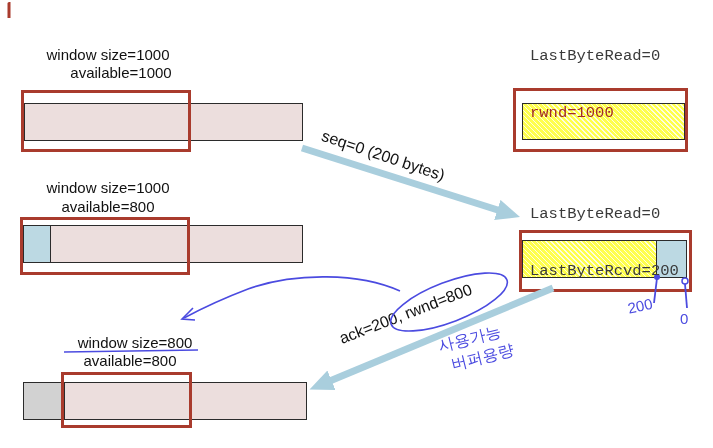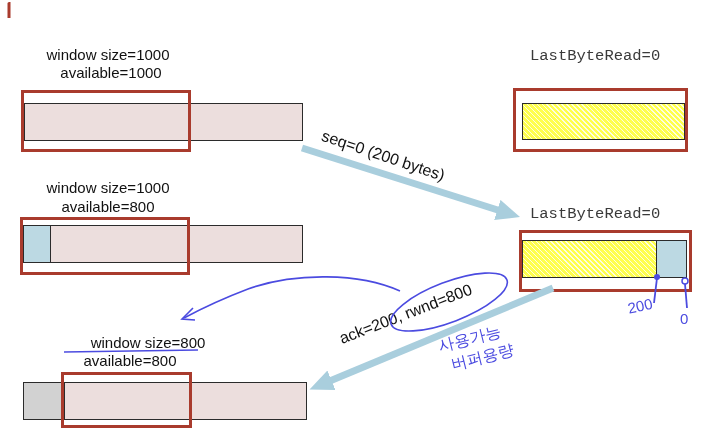--- a/index.html
+++ b/index.html
@@ -60,47 +60,49 @@
     <line x1="302" y1="148" x2="504" y2="212" stroke="#A9CEDD" stroke-width="7" marker-end="url(#ah)"></line>
     <line x1="553" y1="288" x2="325" y2="383" stroke="#A9CEDD" stroke-width="7" marker-end="url(#ah)"></line>
     <line x1="64" y1="352" x2="198" y2="350" stroke="#4B4BE0" stroke-width="1.6"></line>
     <line x1="657" y1="278" x2="654" y2="303" stroke="#4B4BE0" stroke-width="1.8"></line>
     <circle cx="657" cy="277" r="3" fill="#4B4BE0"></circle>
     <line x1="685" y1="284" x2="687" y2="308" stroke="#4B4BE0" stroke-width="1.8"></line>
     <circle cx="685" cy="281" r="3" fill="none" stroke="#4B4BE0" stroke-width="1.5"></circle>
   </svg>
 
   <div class="slabel" style="left:8px; top:46px;">window size=1000</div>
-  <div class="slabel" style="left:11px; top:64px;">available=1000</div>
+  <div class="slabel" style="left:21px; top:64px;">available=1000</div>
   <div class="bar" style="left:24px; top:103px; width:279px; height:38px;"></div>
   <div class="win" style="left:21px; top:90px; width:170px; height:62px;"></div>
 
   <div class="slabel" style="left:8px; top:179px;">window size=1000</div>
   <div class="slabel" style="left:8px; top:198px;">available=800</div>
   <div class="bar" style="left:23px; top:225px; width:280px; height:38px;">
     <div class="seg" style="width:26px; background:#BCD9E3;"></div>
   </div>
   <div class="win" style="left:20px; top:217px; width:170px; height:58px;"></div>
 
-  <div class="slabel" style="left:48px; top:334px;">window size=800</div>
+  <div class="slabel" style="left:35px; top:334px;">window size=800</div>
   <div class="slabel" style="left:30px; top:352px;">available=800</div>
   <div class="bar" style="left:23px; top:382px; width:284px; height:38px;">
     <div class="seg" style="width:40px; background:#D2D2D2;"></div>
   </div>
   <div class="win" style="left:61px; top:372px; width:131px; height:56px;"></div>
 
   <div class="rtext" style="top:9px;">
     <div>LastByteRead=0</div>
+    <div class="rwnd">rwnd=1000</div>
   </div>
 
   <div class="rwin" style="left:513px; top:88px; width:175px; height:64px;"></div>
   <div class="rbar hatch" style="left:522px; top:103px; width:163px; height:37px;"></div>
 
   <div class="rtext" style="top:167px;">
     <div>LastByteRead=0</div>
+    <div>LastByteRcvd=200</div>
   </div>
 
   <div class="rwin" style="left:519px; top:230px; width:173px; height:62px;"></div>
   <div class="rbar" style="left:522px; top:240px; width:165px; height:38px; display:flex; background:#fff;">
     <div class="hatch" style="width:133px; border-right:1.5px solid #2b2b2b;"></div>
     <div style="flex:1; background:#BCD9E3;"></div>
   </div>
 
   <div class="msg ink" style="left:626px; top:300px; font-size:15px; transform:rotate(-12deg); transform-origin:0 0;">200</div>
   <div class="msg ink" style="left:680px; top:310px; font-size:15px;">0</div>

